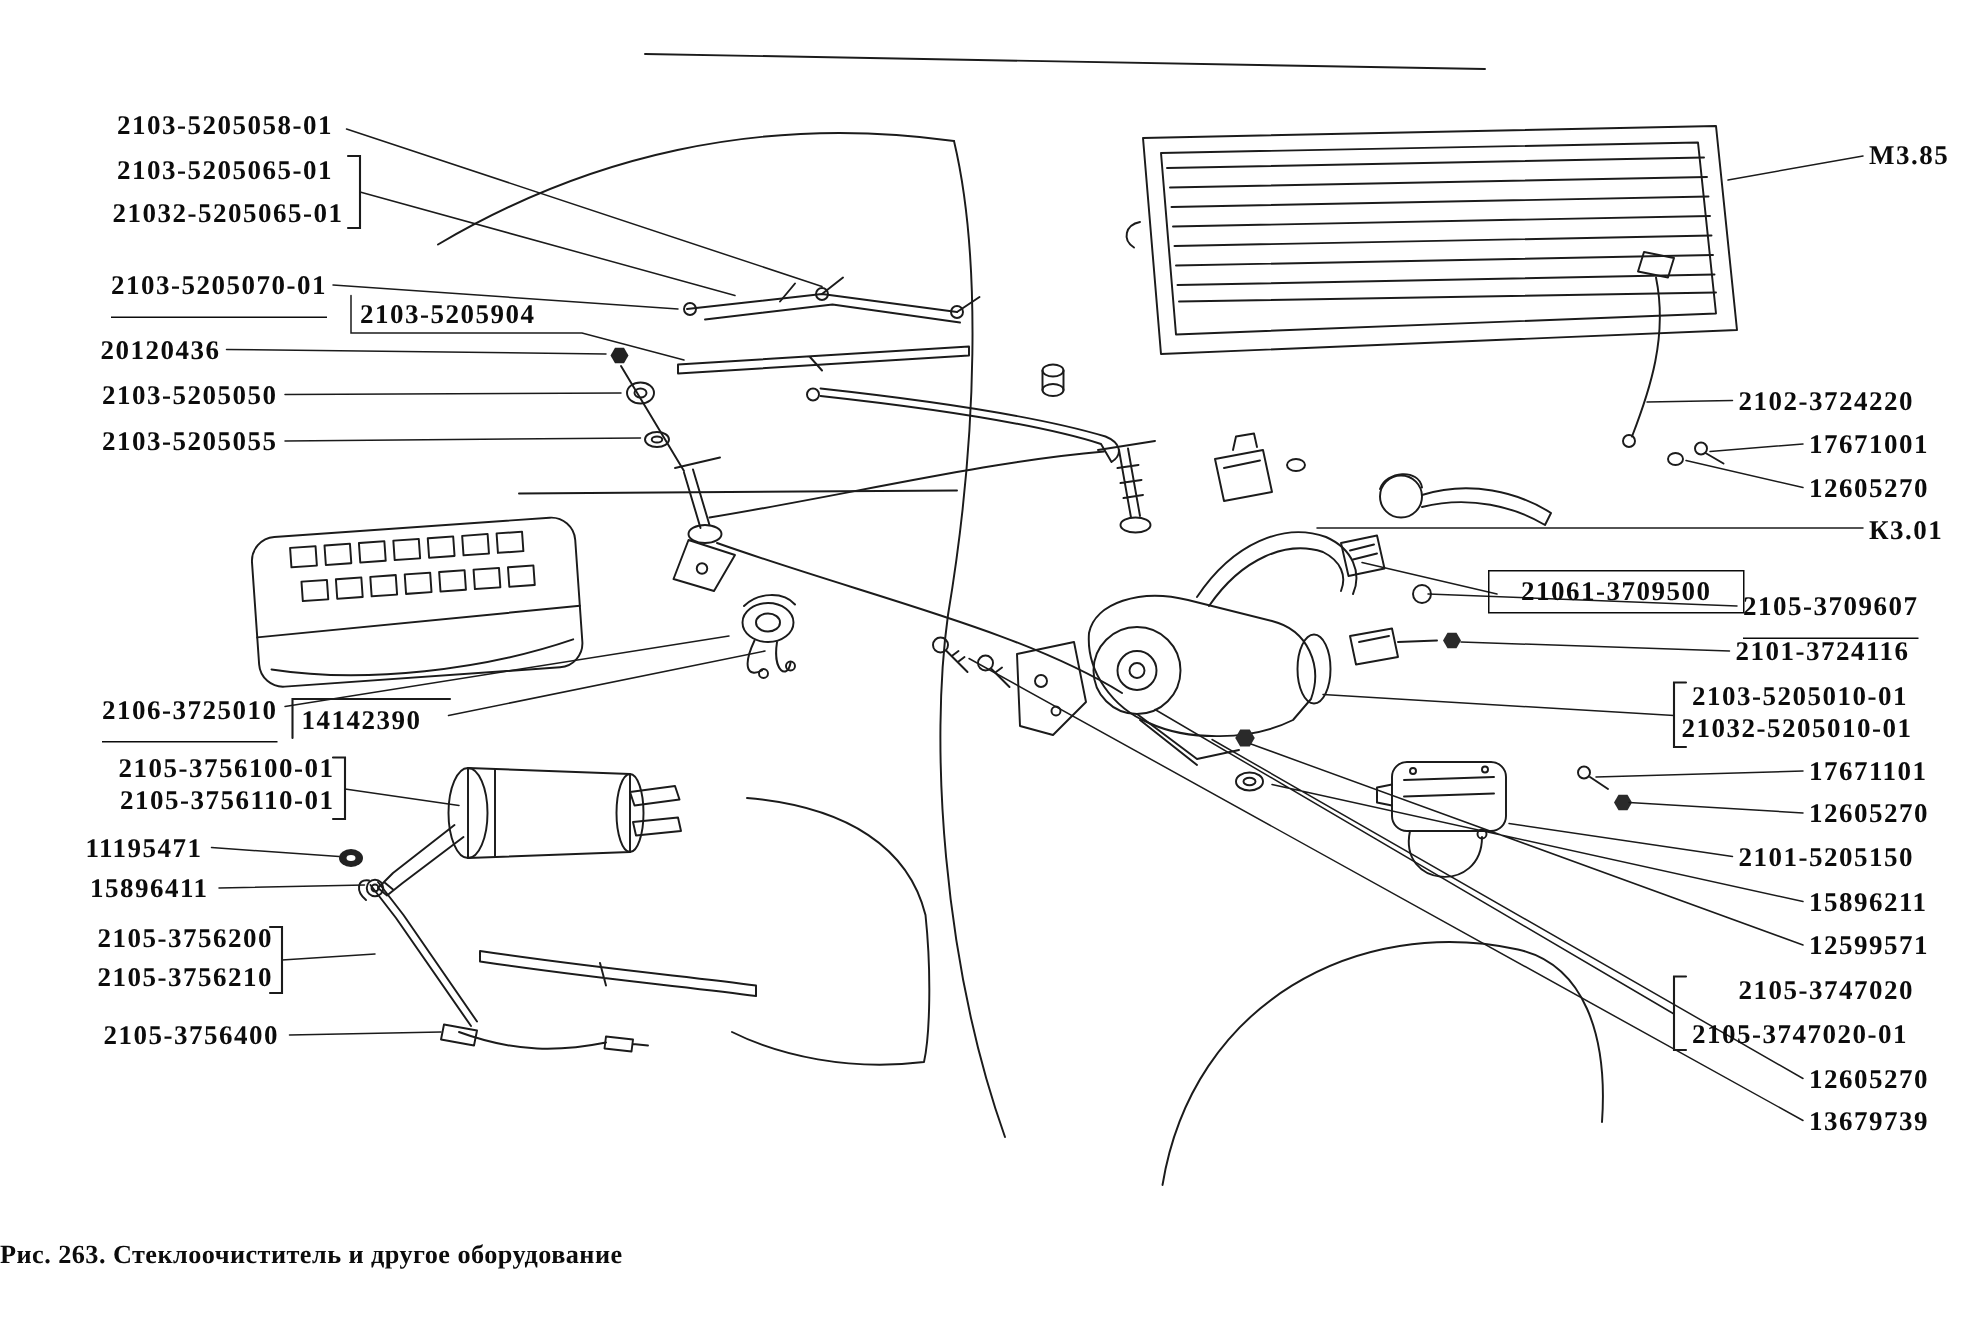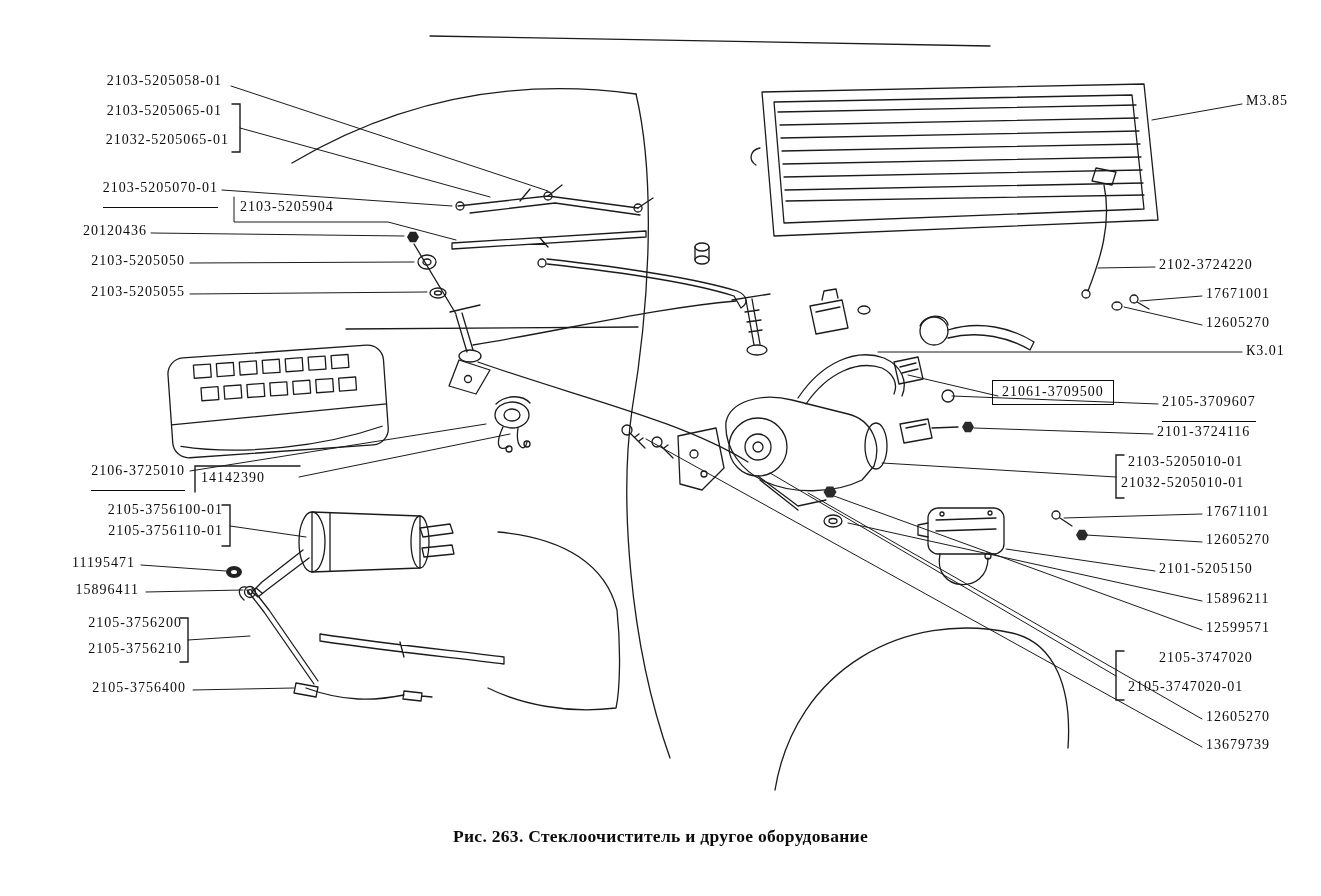--- a/index.html
+++ b/index.html
@@ -1,27 +1,27 @@
 <!DOCTYPE html>
 <html><head>
 <meta charset="utf-8">
 <style>
   *{box-sizing:border-box}
   html,body{margin:0;padding:0;background:#ffffff}
   .stage{position:relative;width:1321px;height:896px;background:#fff;overflow:hidden;
          font-family:"Liberation Serif",serif;color:#0c0c0c}
   .stage svg{position:absolute;left:0;top:0}
-  .lbl{position:absolute;font-weight:400;font-size:14px;letter-spacing:1px;
+  .lbl{position:absolute;font-weight:700;font-size:18px;letter-spacing:1px;
        line-height:1;white-space:nowrap;color:#0c0c0c}
   .ul{border-bottom:1.6px solid #0c0c0c;padding-bottom:12px}
-  .boxed{border:1.6px solid #0c0c0c;padding:4px 9px 5px}
+  .boxed{border:1.6px solid #0c0c0c;padding:4px 21px 5px}
   .watermark{position:absolute;left:392px;top:386px;font-size:104px;font-weight:700;
              letter-spacing:4px;line-height:1;color:rgba(150,150,150,0.22);
              -webkit-text-stroke:2.2px rgba(110,110,110,0.38);user-select:none;pointer-events:none}
-  .caption{position:absolute;left:0;right:0;top:826px;text-align:center;
+  .caption{position:absolute;left:0;right:0;top:826px;
            font-weight:700;font-size:17.5px;letter-spacing:0.3px}
 </style>
 </head>
 <body>
 
 <div class="stage">
 
   <svg width="1321" height="896" viewBox="0 0 1321 896">
 
     <g stroke="#1b1b1b" stroke-width="1.3" fill="none" stroke-linecap="round" stroke-linejoin="round">

